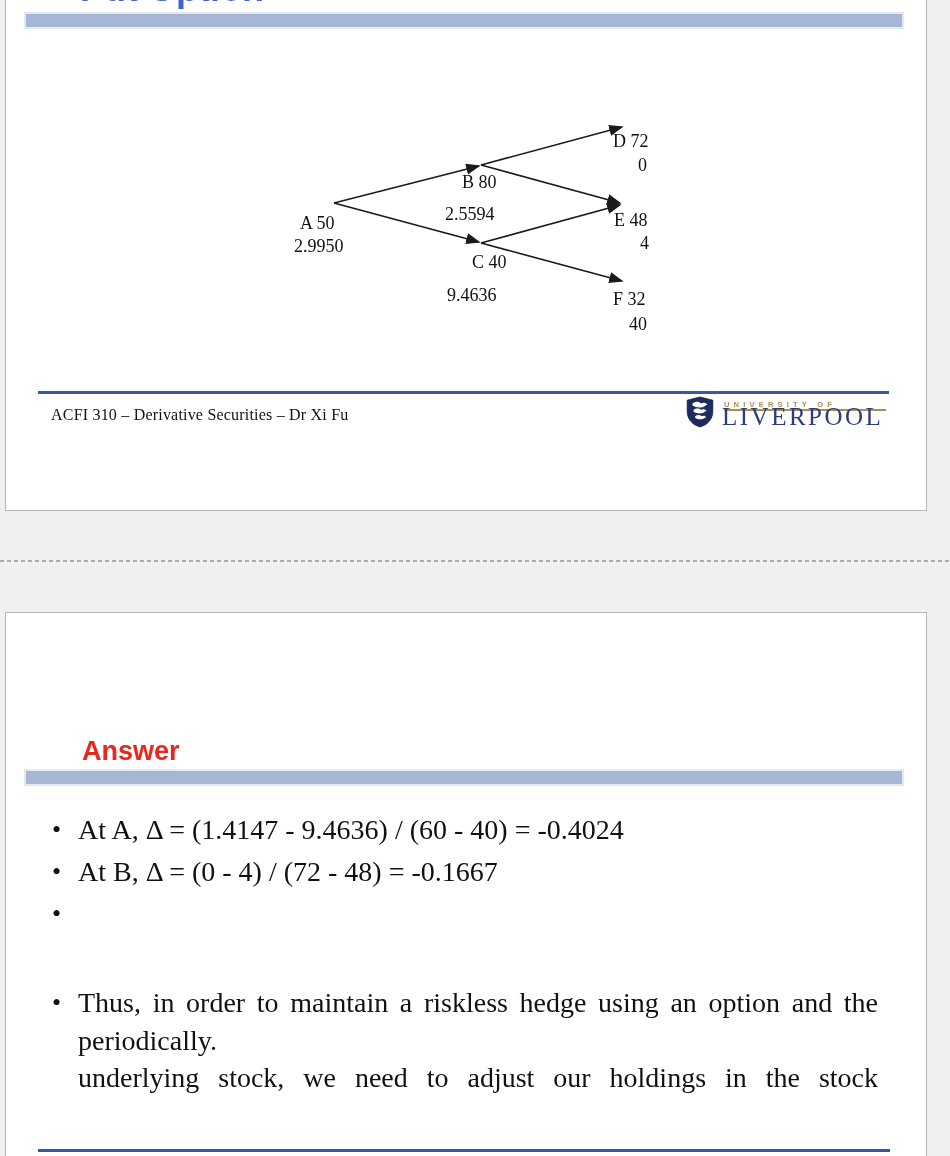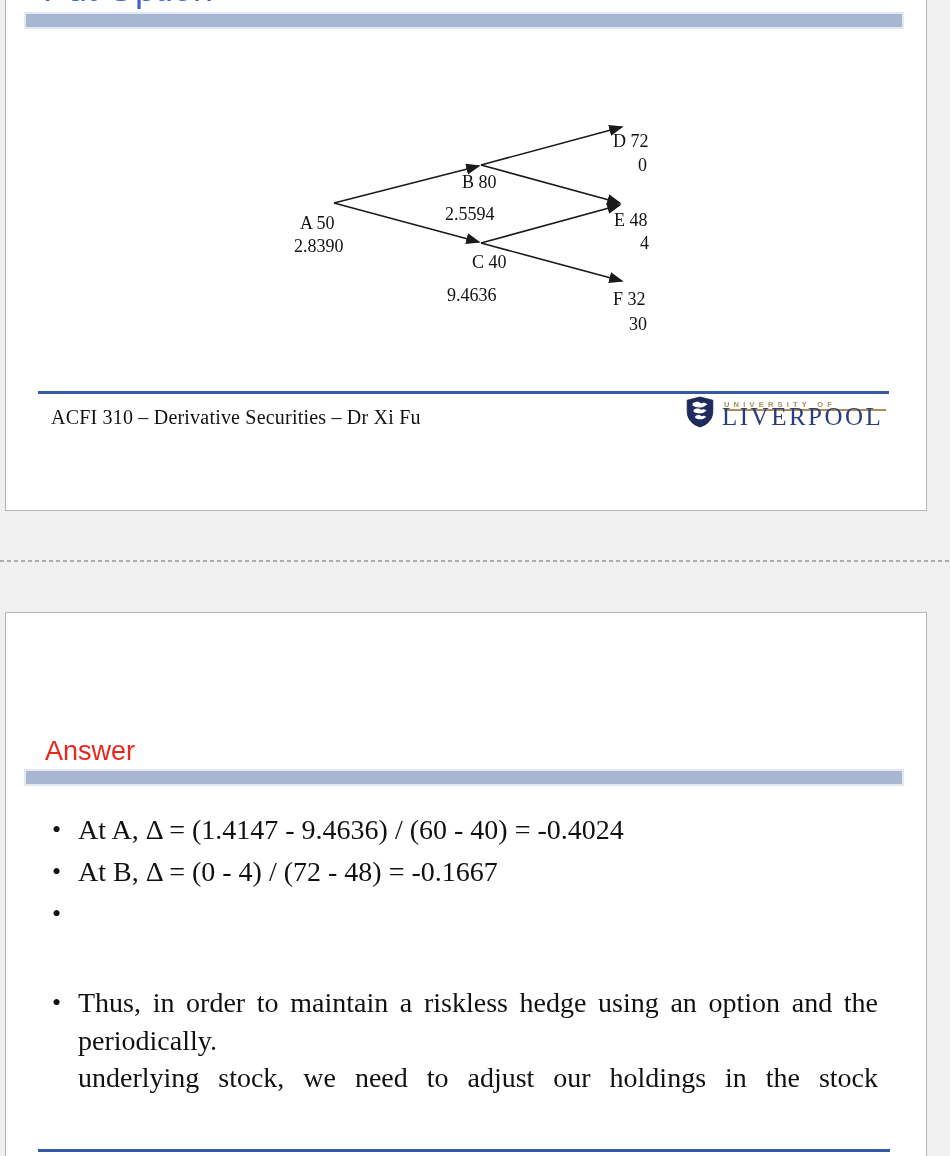--- a/index.html
+++ b/index.html
@@ -18,21 +18,22 @@
     background:#ffffff;
     border:1px solid #b7b7bb;
     overflow:hidden;
   }
   #page1 { top:-31px; height:542px; }
   #page2 { top:612px; height:561px; }
 
   .slide-title {
     position:absolute;
     font-family:"Liberation Sans", sans-serif;
-    font-weight:normal;
+    font-weight:bold;
+    margin-left:37px;
   }
   #put-title { left:37px; top:0; font-size:36px; line-height:38px; color:#4262c8; }
   #answer-title { left:39px; top:122px; font-size:27px; line-height:32px; color:#e8281e; }
 
   .title-bar {
     position:absolute;
     left:20px;
     width:876px;
     height:13px;
     background:#a6b6d3;
@@ -55,21 +56,21 @@
     font-size:18px;
     line-height:20px;
     white-space:nowrap;
     margin-top:31px;
   }
 
   #course-footer {
     position:absolute;
     left:45px;
     top:436px;
-    font-size:20px;
+    font-size:16px;
     letter-spacing:0.2px;
     white-space:nowrap;
   }
 
   #logo { position:absolute; left:678px; top:426px; width:206px; height:32px; }
   #shield { position:absolute; left:0; top:0; }
   #logo-small {
     position:absolute; left:40px; top:4px;
     font-family:"Liberation Sans", sans-serif;
     font-size:7.5px; font-weight:bold;
@@ -124,36 +125,36 @@
       <line x1="53" y1="118" x2="198" y2="81" marker-end="url(#arrh)"></line>
       <line x1="53" y1="118" x2="198" y2="157" marker-end="url(#arrh)"></line>
       <line x1="200" y1="80" x2="341" y2="42" marker-end="url(#arrh)"></line>
       <line x1="200" y1="80" x2="339" y2="118" marker-end="url(#arrh)"></line>
       <line x1="200" y1="158" x2="339" y2="120" marker-end="url(#arrh)"></line>
       <line x1="200" y1="158" x2="341" y2="196" marker-end="url(#arrh)"></line>
     </g>
   </svg>
 
   <span class="tree-label" style="left:294px; top:212px;">A 50</span>
-  <span class="tree-label" style="left:288px; top:235px;">2.8390</span>
+  <span class="tree-label" style="left:288px; top:235px;">2.9950</span>
 
   <span class="tree-label" style="left:456px; top:171px;">B 80</span>
   <span class="tree-label" style="left:439px; top:203px;">2.5594</span>
 
   <span class="tree-label" style="left:466px; top:251px;text-align:right;">C 40</span>
   <span class="tree-label" style="left:441px; top:284px;">9.4636</span>
 
   <span class="tree-label" style="left:607px; top:130px;">D 72</span>
   <span class="tree-label" style="left:632px; top:154px;">0</span>
 
   <span class="tree-label" style="left:608px; top:209px;">E 48</span>
   <span class="tree-label" style="left:634px; top:232px;">4</span>
 
   <span class="tree-label" style="left:607px; top:288px;">F 32</span>
-  <span class="tree-label" style="left:623px; top:313px;">30</span>
+  <span class="tree-label" style="left:623px; top:313px;">40</span>
 
   <div class="blue-rule" id="footer-rule1"></div>
   <div id="course-footer">ACFI 310 – Derivative Securities – Dr Xi Fu</div>
 
   <div id="logo">
     <svg id="shield" width="32" height="32" viewBox="0 0 30 30">
       <path d="M15 1 L27 4 L27 14 C27 22.5 21.5 27 15 29 C8.5 27 3 22.5 3 14 L3 4 Z" fill="#1d2b5e" stroke="#16224c" stroke-width="0.8"></path>
       <path d="M8 7 c2.5 -2.2 6 -2.2 8 0 c2 -1.4 4.5 -0.6 6 0.8 l-3.5 2.2 c-3.5 1.4 -7.5 1 -10.5 -1 z" fill="#ffffff"></path>
       <path d="M9 13 c2.2 -1.8 5.2 -1.8 7 0 c1.8 -1.2 4 -0.5 5.2 0.7 l-3 2 c-3 1.2 -6.5 0.8 -9.2 -0.9 z" fill="#ffffff"></path>
       <path d="M10.5 19 c1.8 -1.5 4.4 -1.5 6 0 c1.5 -1 3.3 -0.4 4.3 0.6 l-2.6 1.7 c-2.6 1 -5.4 0.7 -7.7 -0.7 z" fill="#ffffff"></path>

